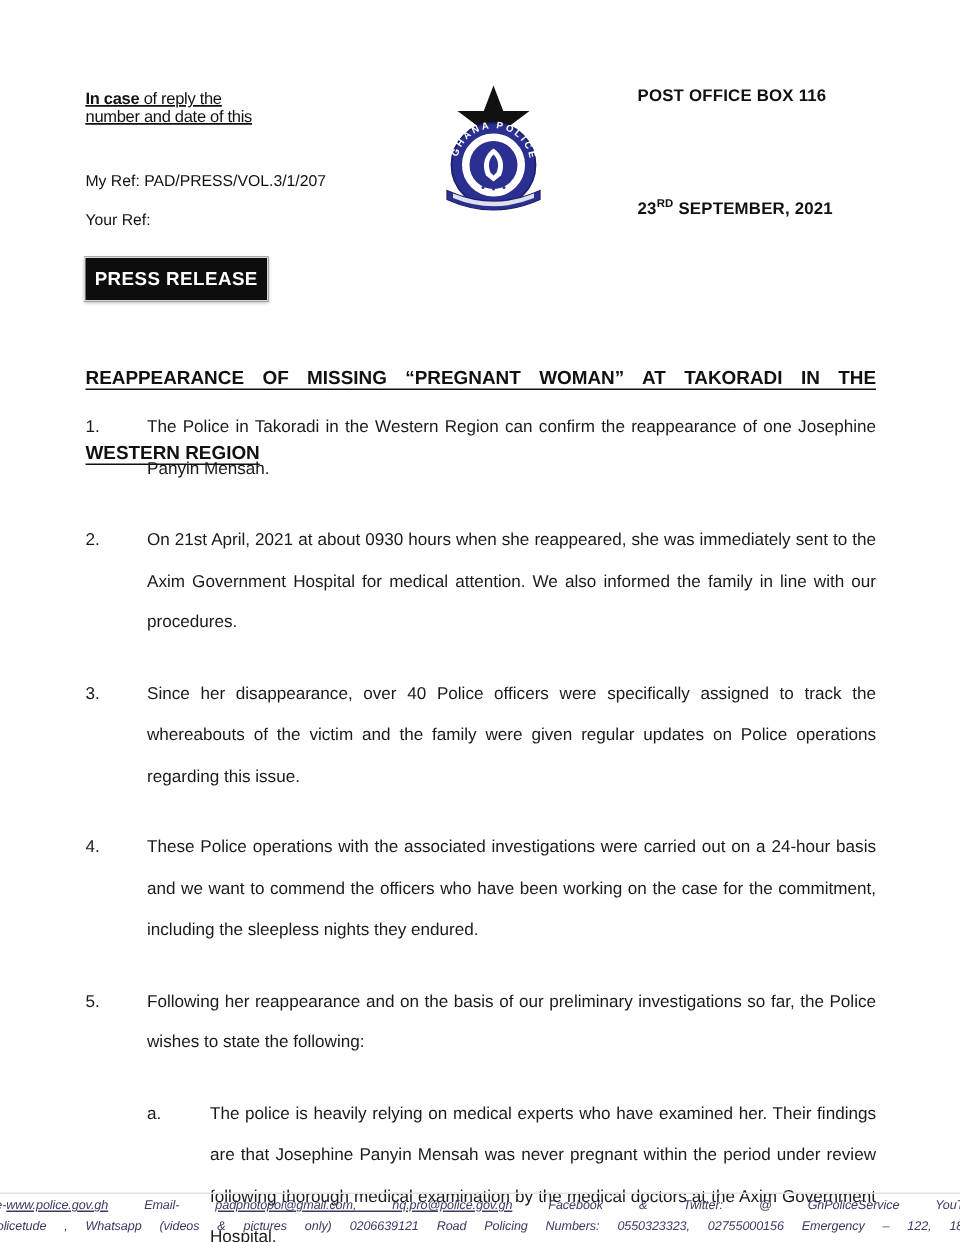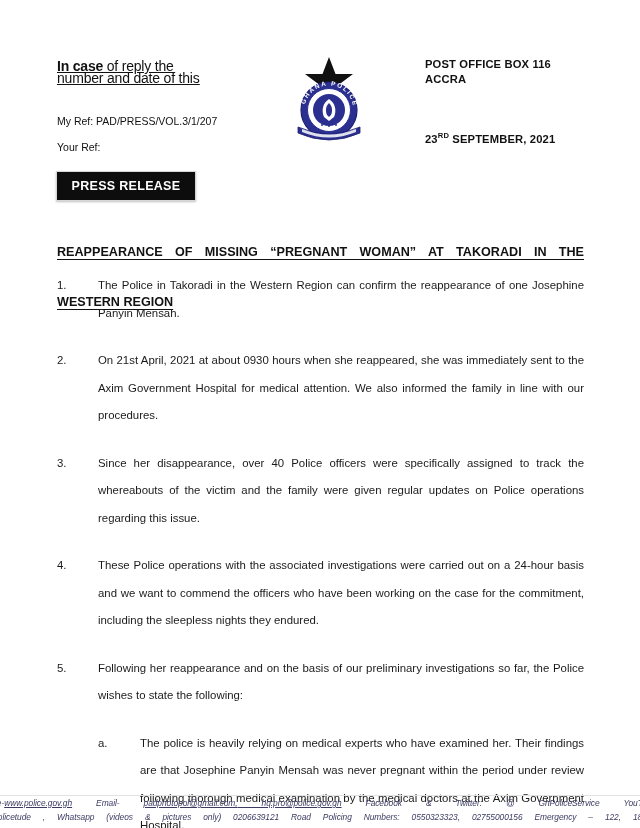--- a/index.html
+++ b/index.html
@@ -25,21 +25,21 @@
     height: 168px;
   }
 
   .ref-block {
     position: absolute;
     left: 57px;
     top: 60px;
     width: 200px;
   }
   .quote-note {
-    font-size: 14px;
+    font-size: 11px;
     line-height: 12.2px;
     letter-spacing: -0.2px;
     color: #111;
     text-decoration: underline;
   }
   .quote-note .ln {
     display: block;
     text-decoration: underline;
     text-underline-offset: 1px;
     white-space: nowrap;
@@ -97,21 +97,21 @@
     white-space: nowrap;
     color: #111;
   }
   .date sup { font-size: 7.6px; vertical-align: super; }
 
   
   .badge {
     position: absolute;
     left: 56px;
     top: 171px;
-    width: 140px;
+    width: 123px;
     height: 30px;
     background: #0d0d0d;
     border: 1px solid #d6d6d6;
     box-shadow: 0 1px 2px rgba(0,0,0,0.25);
     display: flex;
     align-items: center;
     justify-content: center;
   }
   .badge span {
     color: #ffffff;
@@ -265,21 +265,20 @@
       <path d="M16 74 Q43 85 70 74 L70 77 Q43 88 16 77 Z" fill="#ffffff" opacity="0.85"></path>
 
       <circle cx="36" cy="70" r="1" fill="#2b3090"></circle>
       <circle cx="43" cy="71" r="1" fill="#2b3090"></circle>
       <circle cx="50" cy="70" r="1" fill="#2b3090"></circle>
     </svg>
   </div>
 
   <div class="addr">
     <span class="l">POST OFFICE BOX 116</span>
-    <span class="l">ACCRA</span>
   </div>
 
   <div class="date"><span>23</span><sup>RD</sup><span> SEPTEMBER, 2021</span></div>
 </div>
 
 <div class="badge">
   <span>PRESS RELEASE</span>
 </div>
 
 <div class="doc-title">

